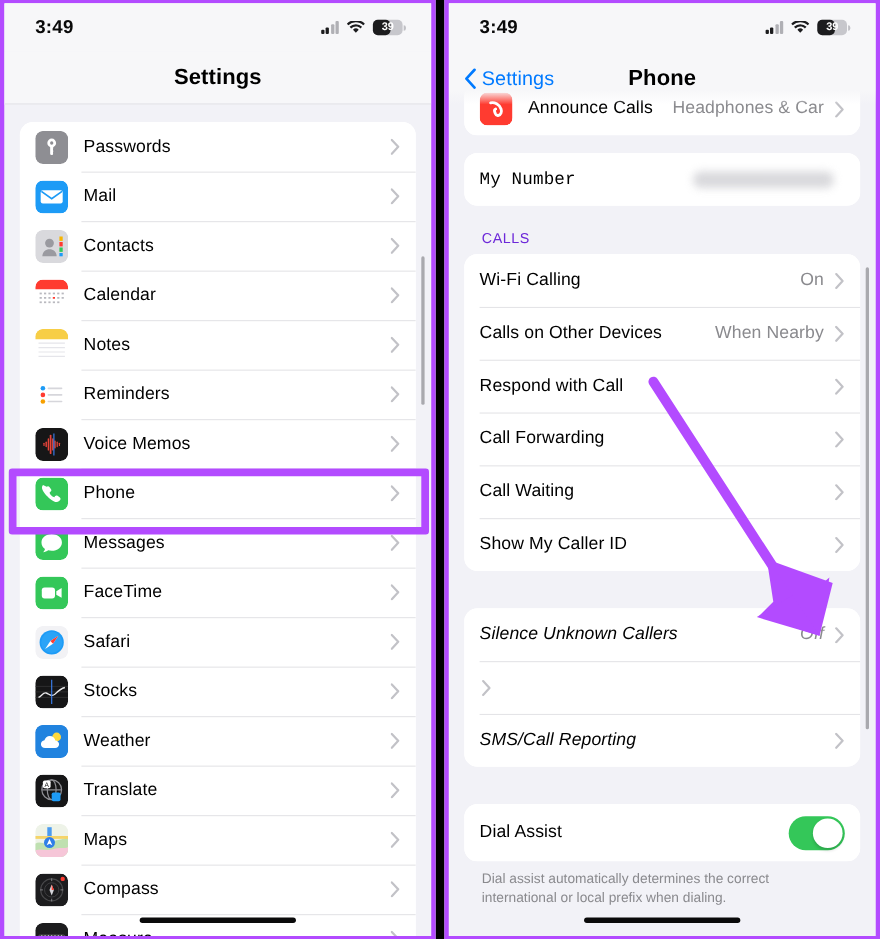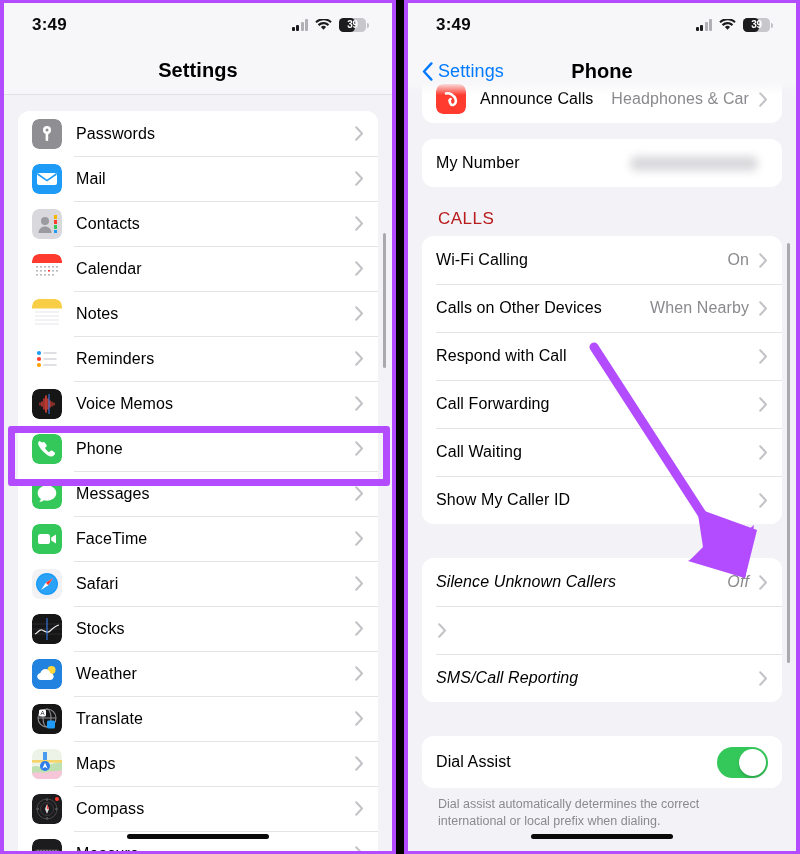--- a/index.html
+++ b/index.html
@@ -89,21 +89,21 @@
   }
 
   
   .content { position: absolute; left: 0; right: 0; top: 92px; bottom: 0; overflow: hidden; }
   .content-right { top: 0; }
 
   .group {
     background: #fff; margin: 0 14px; border-radius: 12px; overflow: hidden;
   }
   .group-header {
-    font-size: 17px; color: #b91c1c; letter-spacing: .5px;
+    font-size: 13px; color: #6d28d9; letter-spacing: .5px;
     padding: 22px 30px 7px 30px; text-transform: uppercase;
   }
   .group-footer {
     font-size: 12.5px; color: #8a8a8e; line-height: 1.35;
     padding: 8px 30px 0 30px;
   }
 
   .row {
     display: flex; align-items: center; min-height: 45px;
     padding: 0 14px 0 14px; position: relative; background: #fff;
@@ -567,21 +567,21 @@
             <div class="row-label">Announce Calls</div>
             <div class="row-value">Headphones &amp; Car</div>
             <div class="chev">
               <svg viewBox="0 0 9 15" width="9" height="15">
                   <path d="M1.2 1.2 7 7.5l-5.8 6.3" stroke="#c2c2c7" stroke-width="2" fill="none" stroke-linecap="round" stroke-linejoin="round"></path>
                 </svg>
             </div>
           </div>
         </div>
 
-        <div class="group" style="margin-top:16px;">
+        <div class="group" style="margin-top:16px;font-family:Liberation Mono, monospace;">
           <div class="row row-tall no-icon">
             <div class="row-label">My Number</div>
             <div class="redacted"></div>
           </div>
         </div>
 
         <div class="group-header">CALLS</div>
         <div class="group" id="calls-list">
             <div class="row row-tall no-icon">
               <div class="row-label">Wi-Fi Calling</div>

